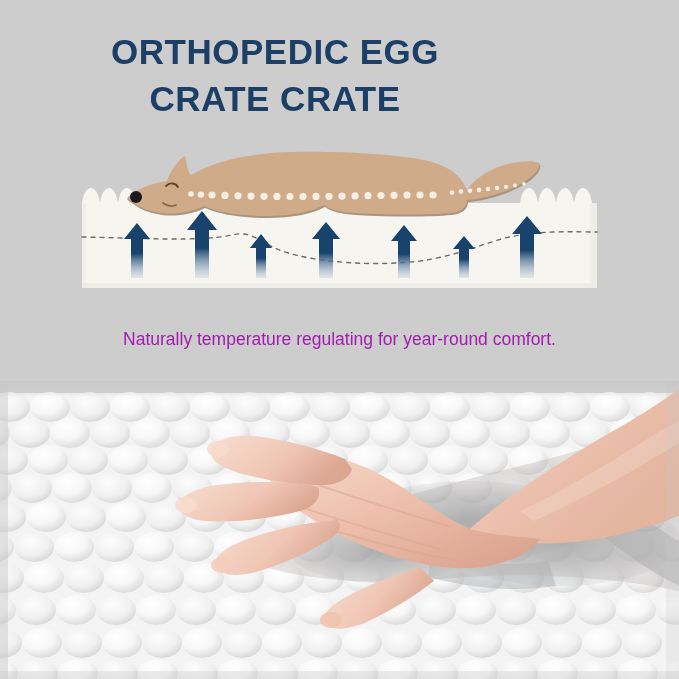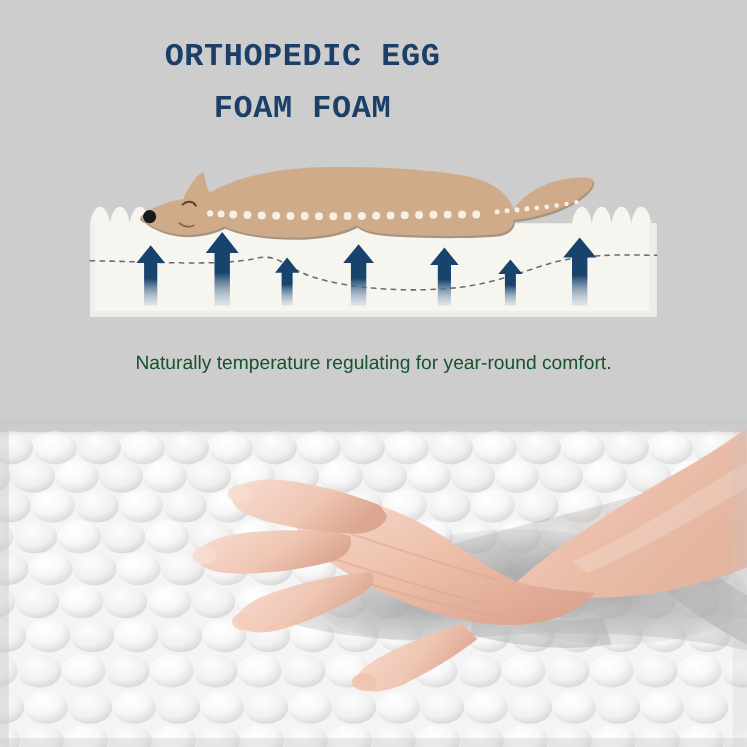--- a/index.html
+++ b/index.html
@@ -28,42 +28,42 @@
     height: 381px;
     background: #cdcdcd;
   }
 
   #headline {
     position: absolute;
     left: 0; top: 28px;
     width: 550px;
     text-align: center;
     color: #1b3f66;
-    font-family: Liberation Mono, monospace;
+    font-family: Liberation Sans, sans-serif;
     font-weight: bold;
-    font-size: 29px;
+    font-size: 35px;
     line-height: 47px;
     letter-spacing: 0.5px;
   }
   #headline .hl-line { display: block; white-space: nowrap; }
 
   #illustration {
     position: absolute;
     left: 0; top: 125px;
     width: 679px;
     height: 180px;
   }
   #illustration svg { display: block; }
 
   #caption {
     position: absolute;
-    left: 0; top: 317px;
+    left: 0; top: 327px;
     width: 679px;
     text-align: center;
-    color: #14532d;
+    color: #a21caf;
     font-family: "Liberation Sans Narrow", "Liberation Sans", sans-serif;
     font-size: 17.5px;
     line-height: 25px;
   }
   #caption .cap-line { display: block; white-space: nowrap; }
 
   
   #photo-panel {
     position: absolute;
     left: 0; top: 381px;
@@ -76,21 +76,21 @@
 </style>
 </head>
 <body>
 
 <div id="page">
 
   <div id="top-panel">
 
     <div id="headline">
       <span class="hl-line">ORTHOPEDIC EGG</span>
-      <span class="hl-line">FOAM FOAM</span>
+      <span class="hl-line">CRATE CRATE</span>
     </div>
 
     <div id="illustration">
       <svg width="679" height="180" viewBox="0 0 679 180" xmlns="http://www.w3.org/2000/svg">
         <defs>
           <linearGradient id="arrowGrad" x1="0" y1="0" x2="0" y2="1">
             <stop offset="0%" stop-color="#17436d"></stop>
             <stop offset="55%" stop-color="#17436d"></stop>
             <stop offset="100%" stop-color="#b9cadb" stop-opacity="0.35"></stop>
           </linearGradient>

